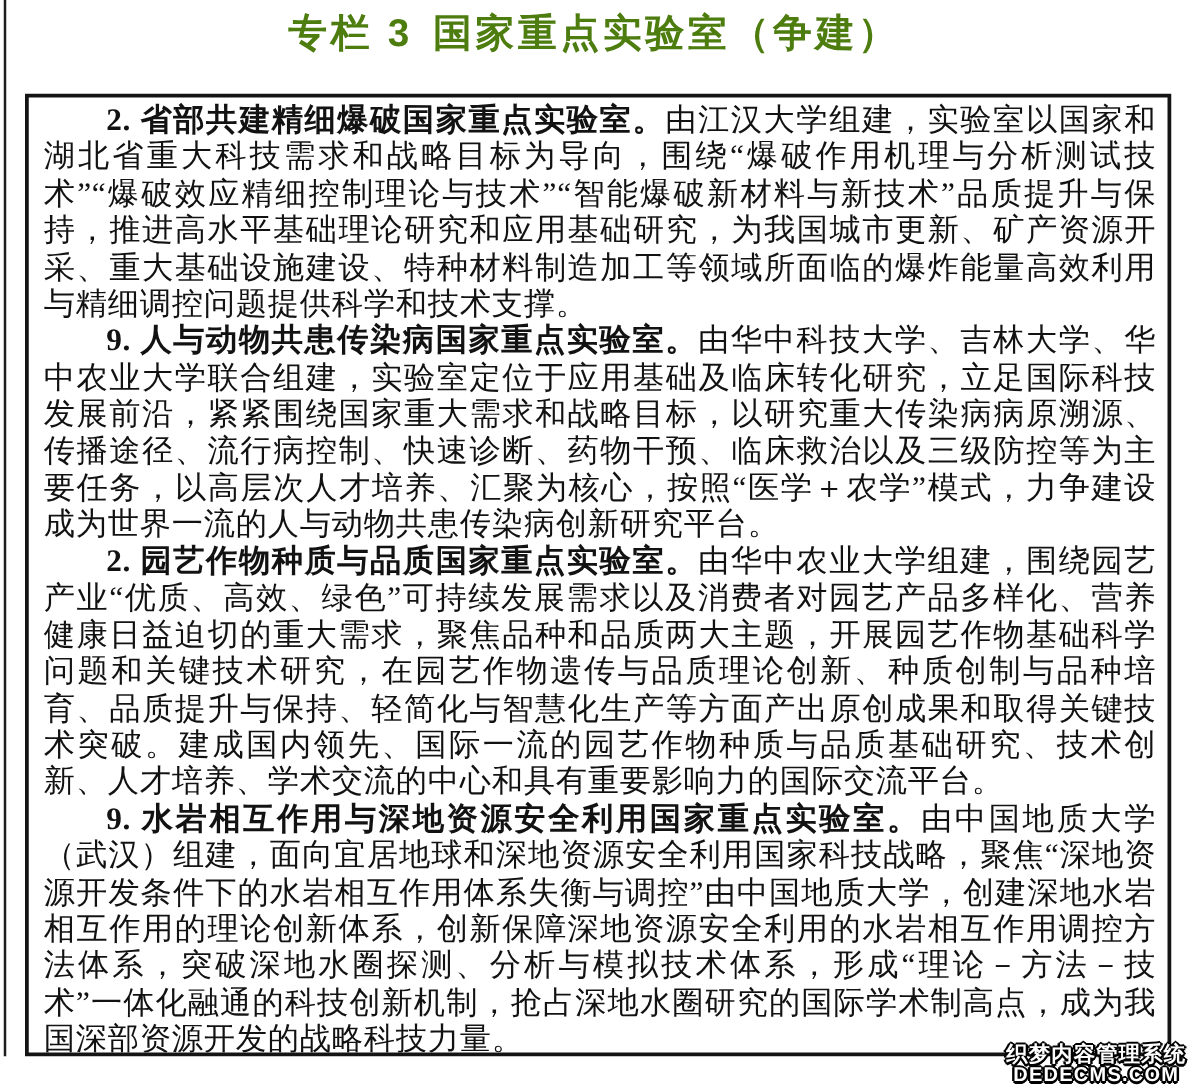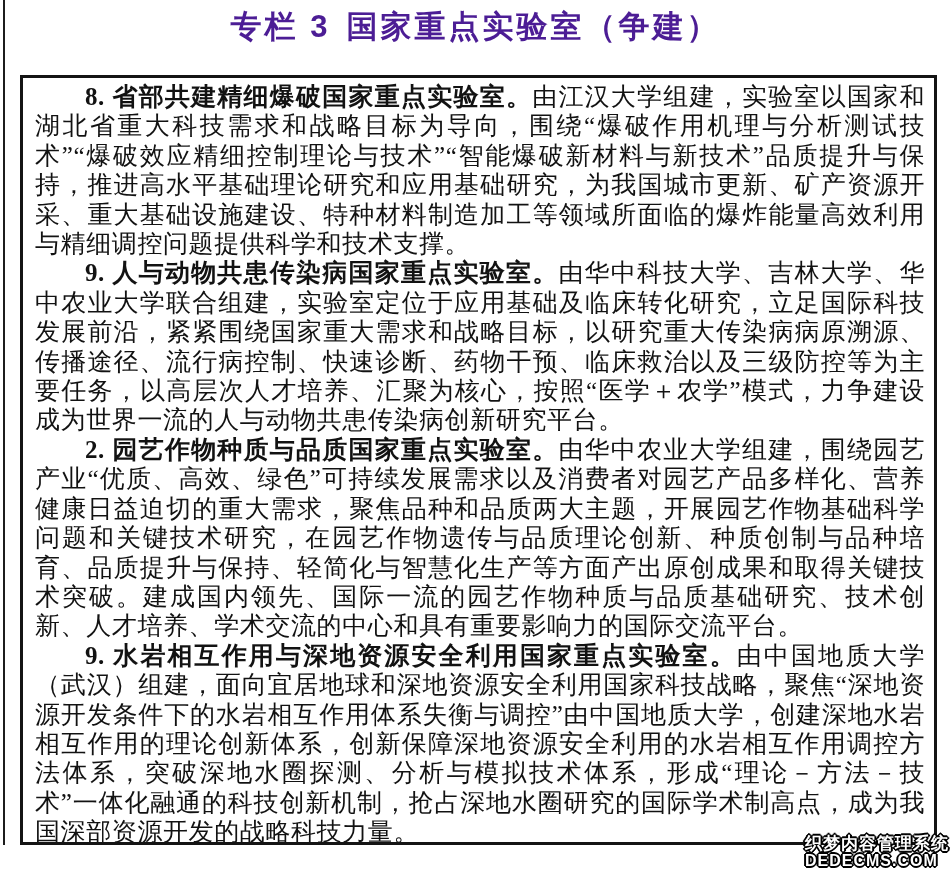--- a/index.html
+++ b/index.html
@@ -20,21 +20,21 @@
   .title {
     position: absolute;
     top: 6px; left: 0;
     width: 100%;
     margin: 0;
     text-align: center;
     font-family: "Liberation Sans", "DejaVu Sans", sans-serif;
     font-weight: bold;
     font-size: 31px;
     letter-spacing: 3px;
-    color: #4c1d95;
+    color: #4d7c0f;
     white-space: nowrap;
   }
   .title .title-main { margin-left: 16px; }
   .panel {
     position: absolute;
     left: 20px; top: 75px;
     width: 917px; height: 770px;
     box-sizing: border-box;
     border: 3px solid #141414;
     padding: 4px 9px 0 12px;
@@ -47,41 +47,41 @@
     letter-spacing: 0.6px;
     text-align: justify;
     text-justify: inter-ideograph;
     text-indent: 2em;
     color: #121212;
   }
   .para .lead { font-weight: bold; }
   .watermark {
     position: absolute;
     right: 2px; bottom: 1px;
-    text-align: left;
+    text-align: center;
     font-family: "Liberation Sans", "DejaVu Sans", sans-serif;
     font-weight: bold;
     color: #ffffff;
     line-height: 1.05;
     text-shadow:
       -2px 0 0 #000, 2px 0 0 #000, 0 -2px 0 #000, 0 2px 0 #000,
       -1px -1px 0 #000, 1px -1px 0 #000, -1px 1px 0 #000, 1px 1px 0 #000;
   }
   .watermark .wm1 { font-size: 17px; letter-spacing: 1px; }
   .watermark .wm2 { font-size: 16px; letter-spacing: 1px; }
 </style>
 </head>
 <body>
 
 <div class="page-edge-line"></div>
 
 <h1 class="title"><span>专栏 3</span><span class="title-main">国家重点实验室（争建）</span></h1>
 
 <div class="panel">
-  <p class="para"><span class="lead">8. 省部共建精细爆破国家重点实验室。</span><span>由江汉大学组建，实验室以国家和湖北省重大科技需求和战略目标为导向，围绕“爆破作用机理与分析测试技术”“爆破效应精细控制理论与技术”“智能爆破新材料与新技术”品质提升与保持，推进高水平基础理论研究和应用基础研究，为我国城市更新、矿产资源开采、重大基础设施建设、特种材料制造加工等领域所面临的爆炸能量高效利用与精细调控问题提供科学和技术支撑。</span></p>
+  <p class="para"><span class="lead">2. 省部共建精细爆破国家重点实验室。</span><span>由江汉大学组建，实验室以国家和湖北省重大科技需求和战略目标为导向，围绕“爆破作用机理与分析测试技术”“爆破效应精细控制理论与技术”“智能爆破新材料与新技术”品质提升与保持，推进高水平基础理论研究和应用基础研究，为我国城市更新、矿产资源开采、重大基础设施建设、特种材料制造加工等领域所面临的爆炸能量高效利用与精细调控问题提供科学和技术支撑。</span></p>
 
   <p class="para"><span class="lead">9. 人与动物共患传染病国家重点实验室。</span><span>由华中科技大学、吉林大学、华中农业大学联合组建，实验室定位于应用基础及临床转化研究，立足国际科技发展前沿，紧紧围绕国家重大需求和战略目标，以研究重大传染病病原溯源、传播途径、流行病控制、快速诊断、药物干预、临床救治以及三级防控等为主要任务，以高层次人才培养、汇聚为核心，按照“医学＋农学”模式，力争建设成为世界一流的人与动物共患传染病创新研究平台。</span></p>
 
   <p class="para"><span class="lead">2. 园艺作物种质与品质国家重点实验室。</span><span>由华中农业大学组建，围绕园艺产业“优质、高效、绿色”可持续发展需求以及消费者对园艺产品多样化、营养健康日益迫切的重大需求，聚焦品种和品质两大主题，开展园艺作物基础科学问题和关键技术研究，在园艺作物遗传与品质理论创新、种质创制与品种培育、品质提升与保持、轻简化与智慧化生产等方面产出原创成果和取得关键技术突破。建成国内领先、国际一流的园艺作物种质与品质基础研究、技术创新、人才培养、学术交流的中心和具有重要影响力的国际交流平台。</span></p>
 
   <p class="para"><span class="lead">9. 水岩相互作用与深地资源安全利用国家重点实验室。</span><span>由中国地质大学（武汉）组建，面向宜居地球和深地资源安全利用国家科技战略，聚焦“深地资源开发条件下的水岩相互作用体系失衡与调控”由中国地质大学，创建深地水岩相互作用的理论创新体系，创新保障深地资源安全利用的水岩相互作用调控方法体系，突破深地水圈探测、分析与模拟技术体系，形成“理论－方法－技术”一体化融通的科技创新机制，抢占深地水圈研究的国际学术制高点，成为我国深部资源开发的战略科技力量。</span></p>
 </div>
 
 <div class="watermark">
   <div class="wm1">织梦内容管理系统</div>

